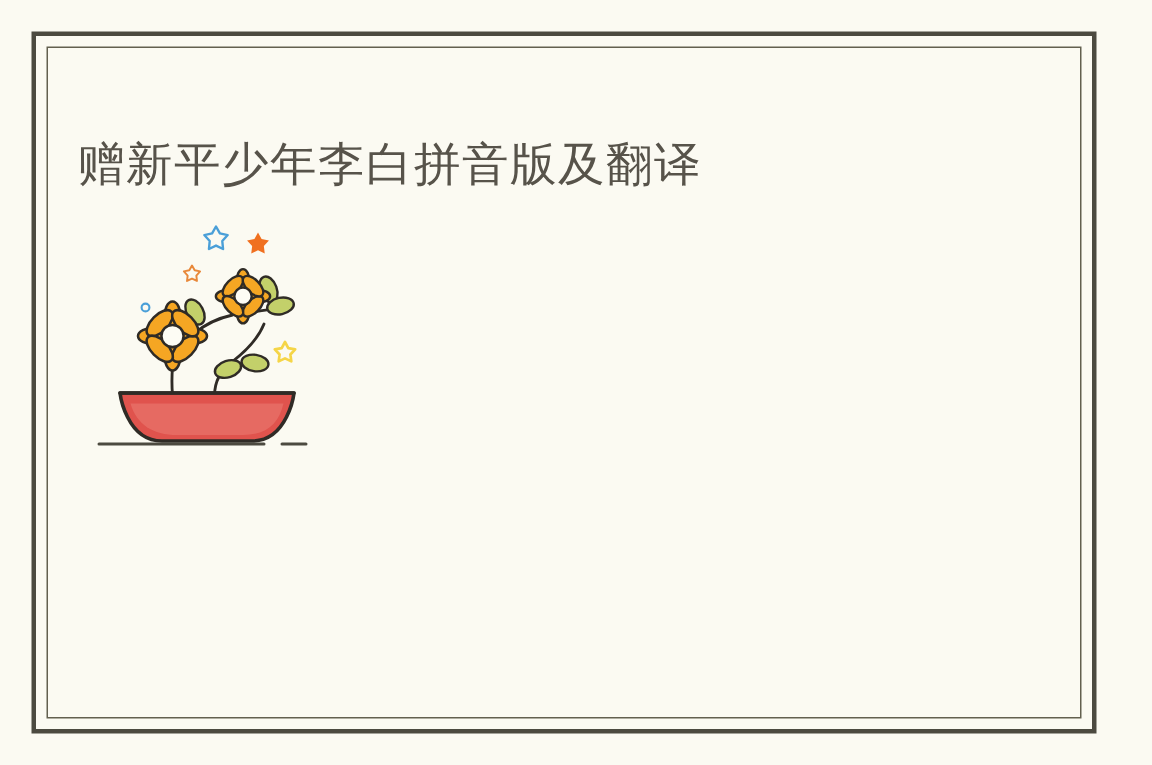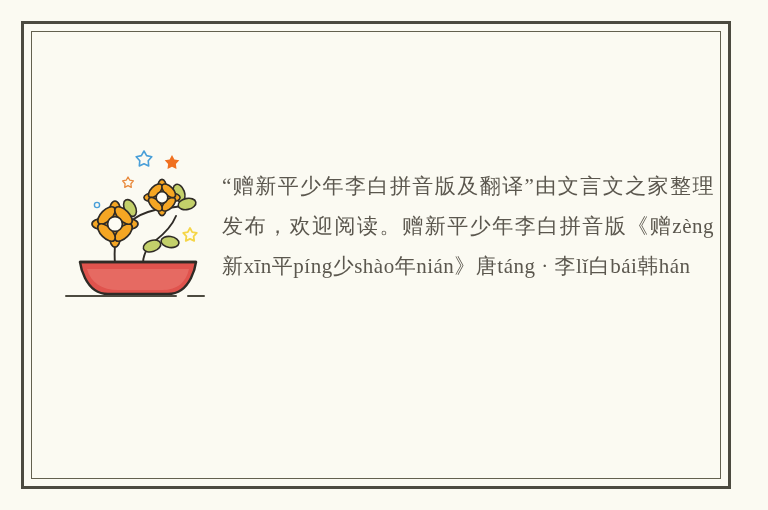--- a/index.html
+++ b/index.html
@@ -85,20 +85,21 @@
   }
 </style>
 </head>
 <body>
 
 <div id="page">
 
   <div class="frame-outer"></div>
   <div class="frame-inner"></div>
 
+  <h1 class="page-title">赠新平少年李白拼音版及翻译</h1>
 
   <div class="illustration">
     <svg viewBox="0 0 160 168" width="160" height="168" xmlns="http://www.w3.org/2000/svg">
 
       <g>
         <path d="M86 9 l2.6 4.6 5.2 1.1 -3.6 4 .5 5.3 -4.7-2.3 -4.7 2.3 .5-5.3 -3.6-4 5.2-1.1 z" fill="none" stroke="#4a9fd8" stroke-width="1.6" stroke-linejoin="round"></path>
       </g>
       <g>
         <path d="M114 13 l2.4 4.4 4.9 .9 -3.4 3.7 .6 5 -4.5-2.2 -4.5 2.2 .6-5 -3.4-3.7 4.9-.9 z" fill="#f07020"></path>
       </g>
@@ -162,15 +163,14 @@
         <path d="M22 120 L138 120" stroke="#2f2b26" stroke-width="2.4" stroke-linecap="round"></path>
       </g>
 
       <g stroke="#4c4a40" stroke-width="2" stroke-linecap="round">
         <path d="M8 154 L118 154"></path>
         <path d="M130 154 L146 154"></path>
       </g>
     </svg>
   </div>
 
-  <div class="article-body">“赠新平少年李白拼音版及翻译”由文言文之家整理发布，欢迎阅读。赠新平少年李白拼音版《赠zèng新xīn平píng少shào年nián》唐táng · 李lǐ白bái韩hán</div>
 
 </div>
 
 </body></html>

